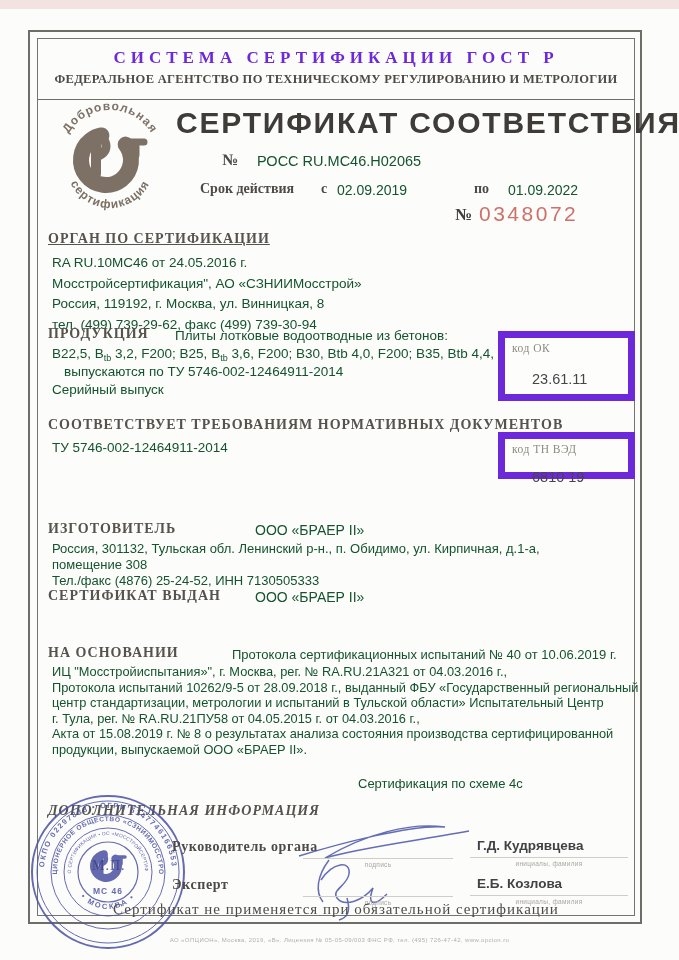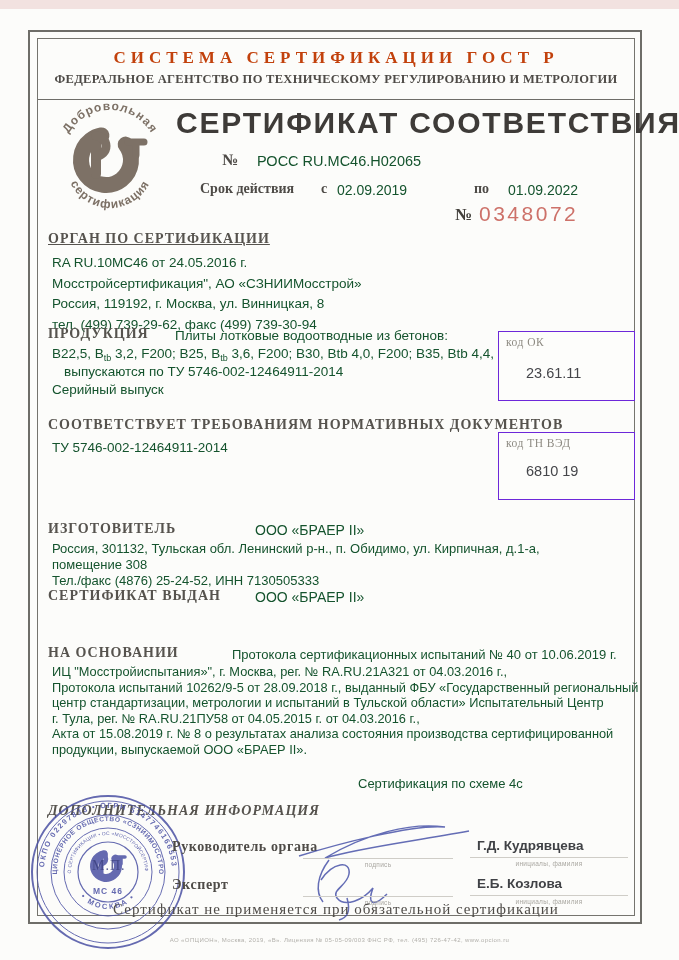--- a/index.html
+++ b/index.html
@@ -14,28 +14,28 @@
   .abs { position:absolute; }
   .serif { font-family:"Liberation Serif", serif; }
   .sec-h { font-family:"Liberation Serif", serif; font-weight:bold; font-size:14px;
            letter-spacing:1px; color:#56534e; white-space:nowrap; }
   .body-t { font-size:13.5px; color:#14532d; white-space:nowrap; }
   .sub { font-size:9px; vertical-align:-3px; }
 
   .header-box { position:absolute; left:38px; top:39px; width:596px; height:61px;
                 border-bottom:1px solid #6e6d68; text-align:center; }
   .sys-title { margin-top:9px; font-family:"Liberation Serif", serif; font-weight:bold;
-               font-size:17px; letter-spacing:5px; color:#c2410c; }
+               font-size:17px; letter-spacing:5px; color:#6d28d9; }
   .agency { margin-top:4px; font-family:"Liberation Serif", serif; font-weight:bold;
             font-size:12.5px; letter-spacing:0.3px; color:#4e4b47; }
 
   .doc-title { position:absolute; left:176px; top:106px; font-size:30px; font-weight:bold;
                letter-spacing:1.8px; color:#3e3b38; white-space:nowrap; }
 
-  .code-box { position:absolute; width:137px; border:1px solid #6d28d9; background:#fdfdfb; }
+  .code-box { position:absolute; width:137px; border:7px solid #6d28d9; background:#fdfdfb; }
   .code-label { position:absolute; left:7px; top:4px; font-family:"Liberation Serif", serif;
                 font-size:11.5px; color:#8d8a82; letter-spacing:0.5px; }
   .code-value { position:absolute; left:27px; font-size:14.5px; color:#45464a; }
 
   .sig-line { position:absolute; border-bottom:1px solid #cfcdc7; }
   .cap { position:absolute; font-size:6.5px; color:#a9a7a1; text-align:center; letter-spacing:0.3px; }
   .sig-name { position:absolute; font-size:13.5px; font-weight:bold; color:#404246; white-space:nowrap; }
   .role { position:absolute; font-family:"Liberation Serif", serif; font-weight:bold;
           font-size:14px; letter-spacing:0.6px; color:#4e4b47; white-space:nowrap; }
 
@@ -110,21 +110,21 @@
   <div class="abs body-t" style="left:52px; top:382px;">Серийный выпуск</div>
 
   <div class="code-box" style="left:498px; top:331px; height:70px;">
     <div class="code-label">код ОК</div>
     <div class="code-value" style="top:33px;">23.61.11</div>
   </div>
 
   <div class="abs sec-h" style="left:48px; top:417px;">СООТВЕТСТВУЕТ ТРЕБОВАНИЯМ НОРМАТИВНЫХ ДОКУМЕНТОВ</div>
   <div class="abs body-t" style="left:52px; top:440px;">ТУ 5746-002-12464911-2014</div>
 
-  <div class="code-box" style="left:498px; top:432px; height:68px;">
+  <div class="code-box" style="left:498px; top:432px; height:47px;">
     <div class="code-label">код ТН ВЭД</div>
     <div class="code-value" style="top:30px;">6810 19</div>
   </div>
 
   <div class="abs sec-h" style="left:48px; top:521px;">ИЗГОТОВИТЕЛЬ</div>
   <div class="abs body-t" style="left:255px; top:522px; font-size:14px;">ООО «БРАЕР II»</div>
   <div class="abs" style="left:52px; top:541px; line-height:16.2px;">
     <div class="body-t" style="font-size:13px;">Россия, 301132, Тульская обл. Ленинский р-н., п. Обидимо, ул. Кирпичная, д.1-а,</div>
     <div class="body-t" style="font-size:13px;">помещение 308</div>
     <div class="body-t" style="font-size:13px;">Тел./факс (4876) 25-24-52, ИНН 7130505333</div>

